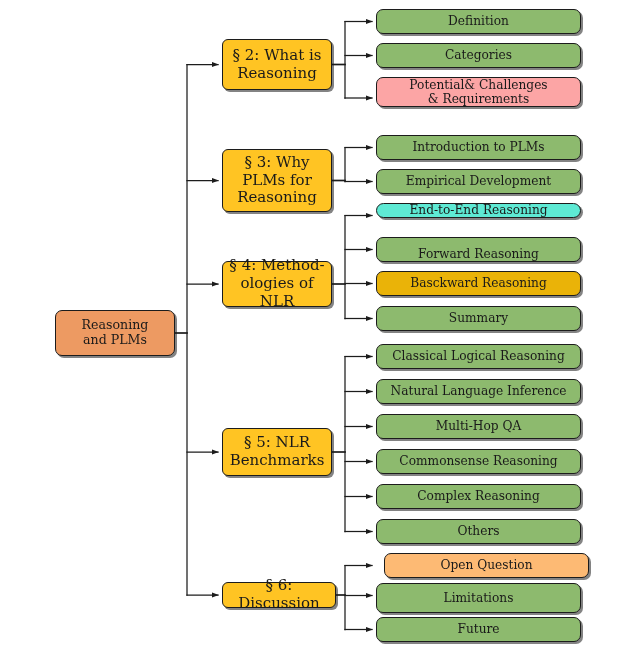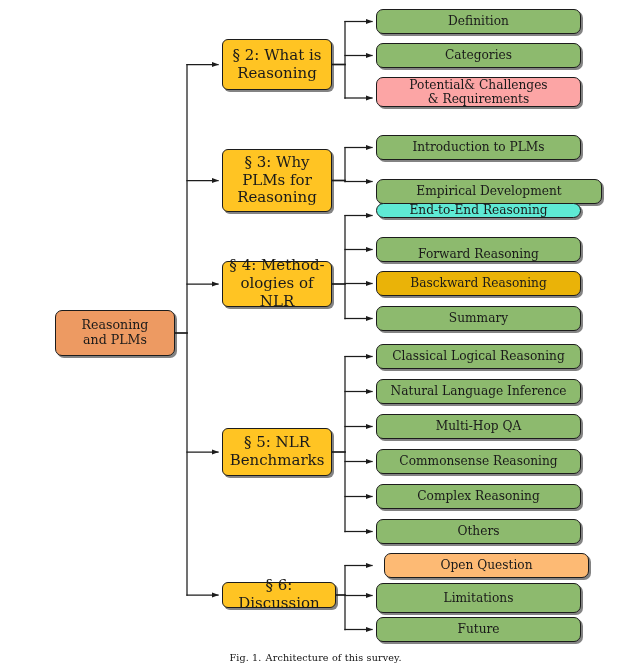--- a/index.html
+++ b/index.html
@@ -126,38 +126,35 @@
       <div class="node node-section" style="background: rgb(255, 196, 35); left: 222px; top: 39px; width: 110px; height: 51px;"><span>§ 2: What is
 Reasoning</span></div>
       <div class="node node-leaf" style="background: rgb(141, 186, 110); left: 376px; top: 9px; width: 205px; height: 25px;"><span>Definition</span></div>
       <div class="node node-leaf" style="background: rgb(141, 186, 110); left: 376px; top: 43px; width: 205px; height: 25px;"><span>Categories</span></div>
       <div class="node node-leaf" style="background: #fca5a5; left: 376px; top: 77px; width: 205px; height: 30px; align-items: center;"><span>Potential&amp; Challenges
 &amp; Requirements</span></div>
       <div class="node node-section" style="background: rgb(255, 196, 35); left: 222px; top: 149px; width: 110px; height: 63px;"><span>§ 3: Why
 PLMs for
 Reasoning</span></div>
       <div class="node node-leaf" style="background: rgb(141, 186, 110); left: 376px; top: 135px; width: 205px; height: 25px;"><span>Introduction to PLMs</span></div>
-      <div class="node node-leaf" style="background: rgb(141, 186, 110); left: 376px; top: 179px; width: 226px; height: 25px;"><span>Empirical Development</span></div>
+      <div class="node node-leaf" style="background: rgb(141, 186, 110); left: 376px; top: 169px; width: 205px; height: 25px;"><span>Empirical Development</span></div>
       <div class="node node-section" style="background: rgb(255, 196, 35); left: 222px; top: 261px; width: 110px; height: 46px;"><span>§ 4: Method-
 ologies of NLR</span></div>
       <div class="node node-leaf" style="background: #5eead4; left: 376px; top: 203px; width: 205px; height: 15px; border-radius: 12px;"><span>End-to-End Reasoning</span></div>
       <div class="node node-leaf" style="background: rgb(141, 186, 110); left: 376px; top: 237px; width: 205px; height: 25px; align-items: flex-end;"><span>Forward Reasoning</span></div>
       <div class="node node-leaf" style="background: #eab308; left: 376px; top: 271px; width: 205px; height: 25px;"><span>Basckward Reasoning</span></div>
       <div class="node node-leaf" style="background: rgb(141, 186, 110); left: 376px; top: 306px; width: 205px; height: 25px;"><span>Summary</span></div>
       <div class="node node-section" style="background: rgb(255, 196, 35); left: 222px; top: 428px; width: 110px; height: 48px;"><span>§ 5: NLR
 Benchmarks</span></div>
       <div class="node node-leaf" style="background: rgb(141, 186, 110); left: 376px; top: 344px; width: 205px; height: 25px;"><span>Classical Logical Reasoning</span></div>
       <div class="node node-leaf" style="background: rgb(141, 186, 110); left: 376px; top: 379px; width: 205px; height: 25px;"><span>Natural Language Inference</span></div>
       <div class="node node-leaf" style="background: rgb(141, 186, 110); left: 376px; top: 414px; width: 205px; height: 25px;"><span>Multi-Hop QA</span></div>
       <div class="node node-leaf" style="background: rgb(141, 186, 110); left: 376px; top: 449px; width: 205px; height: 25px;"><span>Commonsense Reasoning</span></div>
       <div class="node node-leaf" style="background: rgb(141, 186, 110); left: 376px; top: 484px; width: 205px; height: 25px;"><span>Complex Reasoning</span></div>
       <div class="node node-leaf" style="background: rgb(141, 186, 110); left: 376px; top: 519px; width: 205px; height: 25px;"><span>Others</span></div>
       <div class="node node-section" style="background: rgb(255, 196, 35); left: 222px; top: 582px; width: 114px; height: 26px;"><span>§ 6: Discussion</span></div>
       <div class="node node-leaf" style="background: #fdba74; left: 384px; top: 553px; width: 205px; height: 25px;"><span>Open Question</span></div>
       <div class="node node-leaf" style="background: rgb(141, 186, 110); left: 376px; top: 583px; width: 205px; height: 30px;"><span>Limitations</span></div>
       <div class="node node-leaf" style="background: rgb(141, 186, 110); left: 376px; top: 617px; width: 205px; height: 25px;"><span>Future</span></div>
     </div>
 
-  <div class="caption" style="top: 652px;">
-    <span class="cap-label">Fig. 1.</span><span>Architecture of this survey.</span>
-  </div>
 
 </div>
 
 </body></html>

